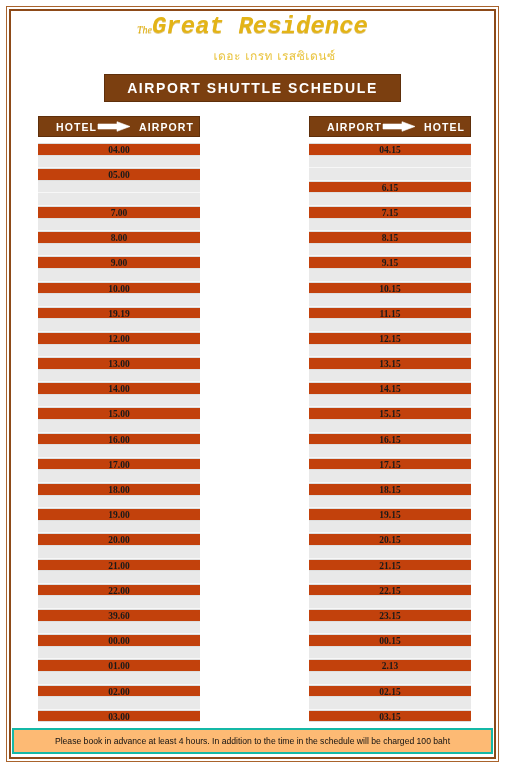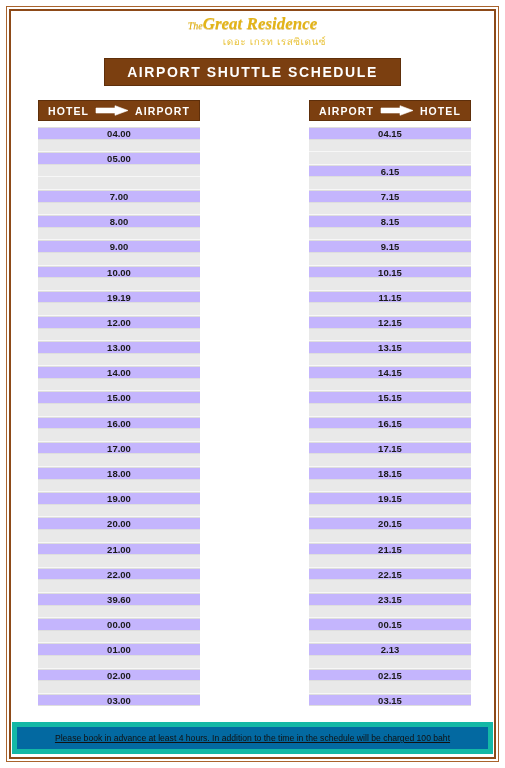--- a/index.html
+++ b/index.html
@@ -56,27 +56,28 @@
     line-height: 1;
     white-space: nowrap;
     text-shadow: 0 1px 0 rgba(190,140,10,0.45);
   }
   .logo-the {
     font-size: 10px;
     letter-spacing: 0px;
     font-family: Liberation Serif, serif;
   }
   .logo-big {
-    font-size: 17px;
+    font-size: 24px;
     font-weight: bold;
     letter-spacing: 0px;
+    font-family: Liberation Mono, monospace;
   }
   .logo-sub {
-    margin-top: 2px;
-    font-size: 10px;
+    margin-top: 7px;
+    font-size: 12px;
     color: #e9c33c;
     letter-spacing: 0.5px;
     font-family: "DejaVu Sans", sans-serif;
     white-space: nowrap;
     padding-left: 44px;
   }
 
   
   .title-wrap {
     text-align: center;
@@ -113,70 +114,70 @@
     height: 21px;
     display: flex;
     align-items: center;
     justify-content: space-between;
     padding: 0 9px;
     color: #ffffff;
     font-size: 10.5px;
     font-weight: bold;
     letter-spacing: 1.1px;
   }
-  .col-header .hdr-label { white-space: nowrap; }
+  .col-header .hdr-label { white-space: nowrap; margin-left: 8px; }
 
   .arrow-icon {
     flex: 0 0 auto;
     width: 34px;
     height: 11px;
     display: block;
   }
 
   .rows {
     margin-top: 6px;
   }
   .row {
     height: 12.6px;
     line-height: 12.6px;
     box-sizing: border-box;
     border-bottom: 1px solid #fbfbfb;
   }
   .row-time {
-    background: #c4b5fd;
+    background: #c2410c;
     text-align: center;
     font-size: 9.5px;
     font-weight: bold;
     color: #1a1a1a;
     border-top: 1px solid #dedede;
     border-bottom: 1px solid #dedede;
+    font-family: Liberation Serif, serif;
   }
   .row-gap {
     background: #e9e9e9;
     border-bottom: 1px solid #f7f7f7;
   }
 
   
   .footer-wrap {
     position: absolute;
     left: 12px;
     right: 12px;
     bottom: 14px;
   }
   .footer-note {
-    border: 5px solid #14b8a6;
+    border: 2px solid #14b8a6;
     box-sizing: border-box;
     padding: 6px 8px;
     text-align: center;
     font-size: 8.6px;
     color: #111111;
-    background: #0369a1;
+    background: #fdba74;
     white-space: nowrap;
     overflow: hidden;
-    text-decoration: underline;
   }
 </style>
 </head>
 <body>
 
 <div class="page">
 
   <div class="frame-outer"></div>
   <div class="frame-inner"></div>
 

